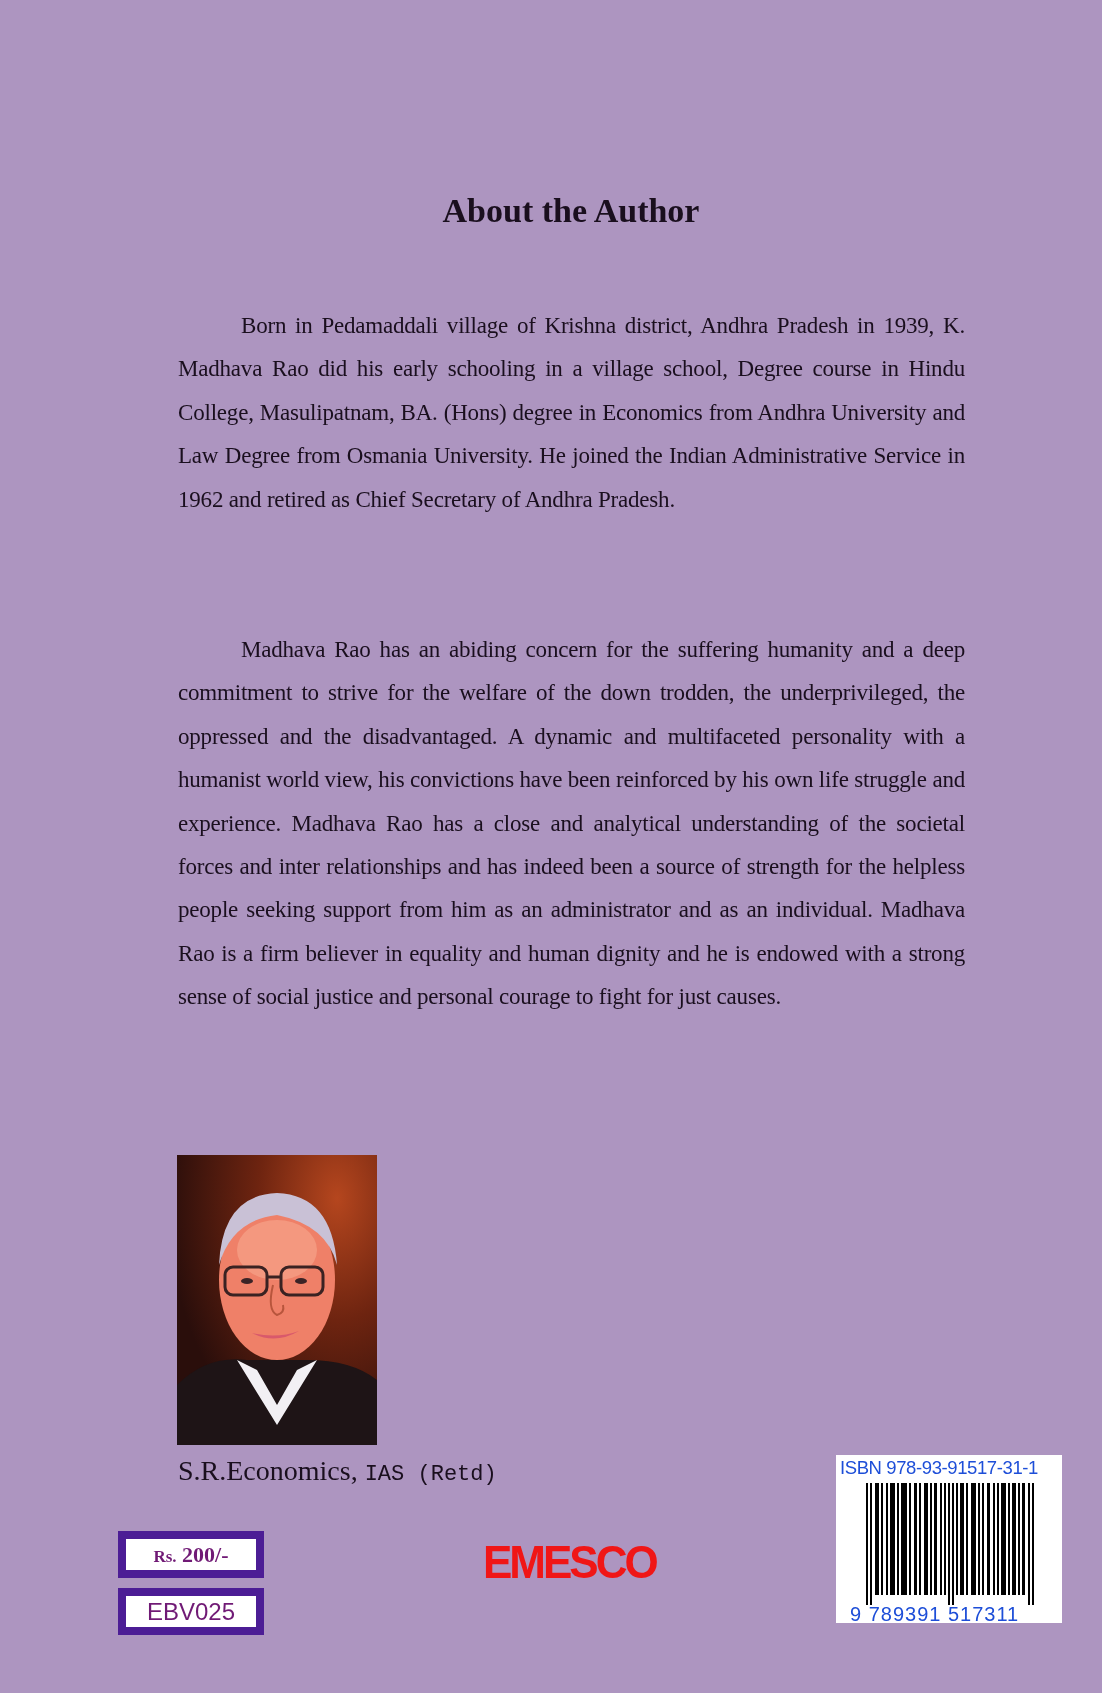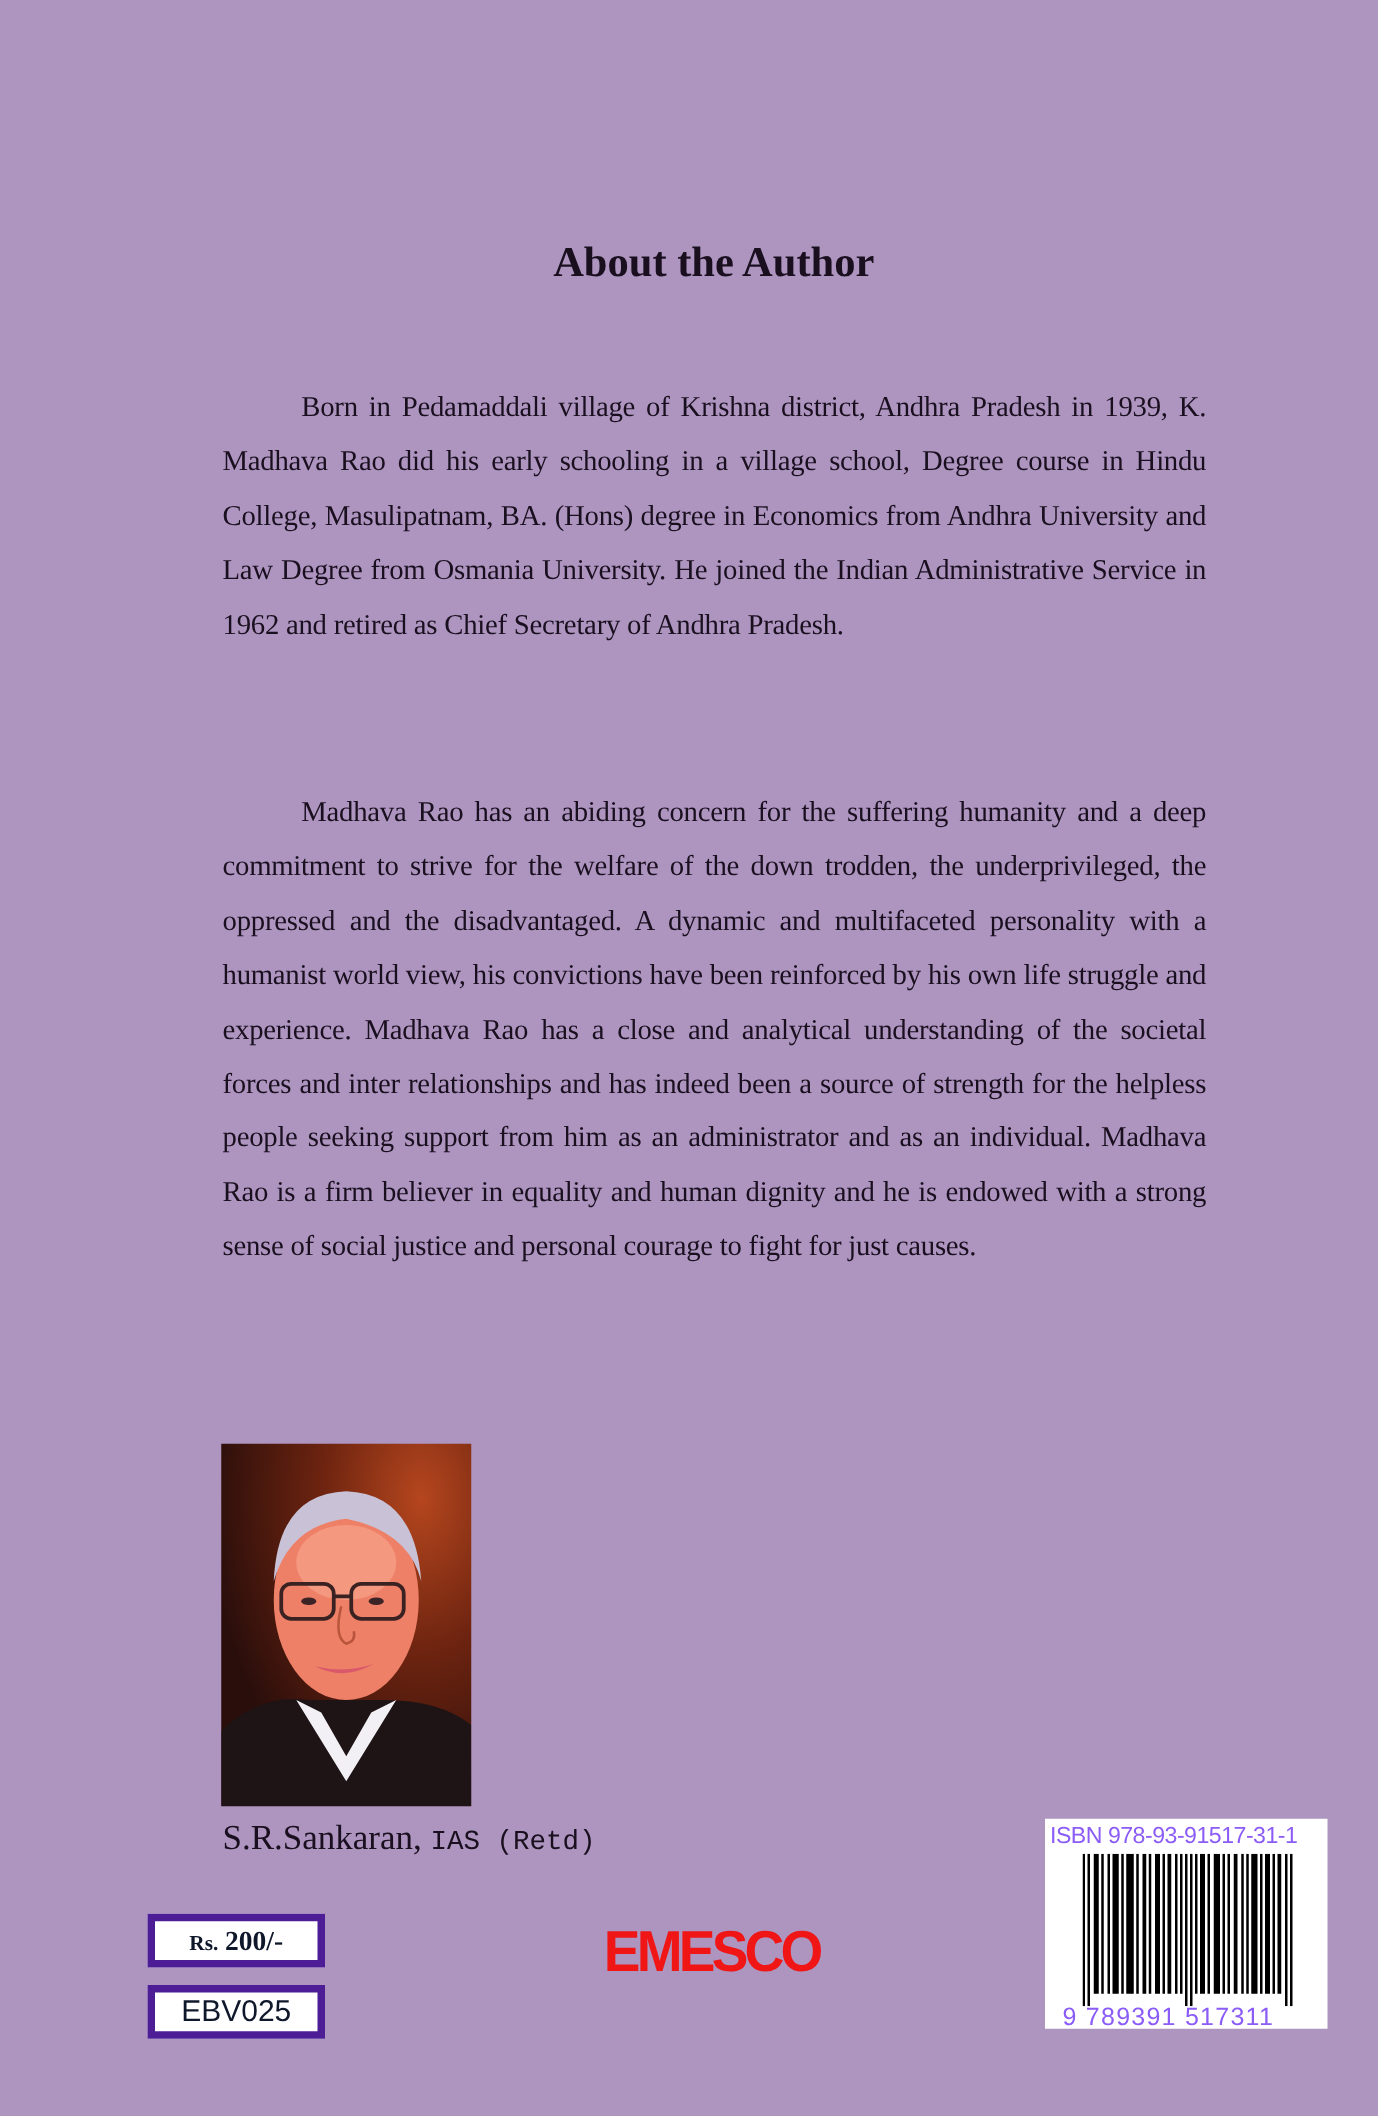--- a/index.html
+++ b/index.html
@@ -27,36 +27,36 @@
       position: absolute; left: 177px; top: 1155px; width: 200px; height: 290px;
       background: radial-gradient(ellipse at 80% 15%, #b5461e 0%, #6e2410 35%, #2a0e0b 75%);
       overflow: hidden;
     }
     .caption {
       position: absolute; left: 178px; top: 1455px; font-size: 28px;
     }
     .caption .small { font-size: 22px; font-family: Liberation Mono, monospace; }
     .box {
       position: absolute; left: 118px; width: 130px; background: #fff;
-      border: 6px solid #4c1d95; text-align: center; color: #0f172a;
+      border: 8px solid #4c1d95; text-align: center; color: #701a75;
     }
     .price { top: 1531px; height: 31px; line-height: 31px; font-weight: bold; font-size: 22px; }
     .price .rs { font-size: 17px; }
     .code {
       top: 1588px; height: 31px; line-height: 31px; font-weight: normal; font-size: 24px;
       font-family: "Liberation Sans", "DejaVu Sans", sans-serif;
     }
     .logo {
       position: absolute; left: 483px; top: 1537px; font-size: 44px; font-weight: bold;
       font-family: "Liberation Sans", "DejaVu Sans", sans-serif; color: #f01616;
       letter-spacing: -3px; transform: scaleY(1.05);
     }
     .barcode {
       position: absolute; left: 836px; top: 1455px; width: 226px; height: 168px;
-      background: #fff; font-family: "Liberation Sans", "DejaVu Sans", sans-serif; color: #8b5cf6;
+      background: #fff; font-family: "Liberation Sans", "DejaVu Sans", sans-serif; color: #1d4ed8;
     }
     .isbn { position: absolute; left: 4px; top: 2px; font-size: 18.5px; letter-spacing: -0.4px; }
     .bars { position: absolute; left: 30px; top: 28px; width: 170px; height: 122px; }
     .digits { position: absolute; left: 14px; top: 148px; font-size: 20px; letter-spacing: 1px; }
   </style>
 </head>
 <body>
 
 <div class="heading">About the Author</div>
 
@@ -78,21 +78,21 @@
     <rect x="104" y="112" width="42" height="28" rx="8" fill="none" stroke="#3a2222" stroke-width="3"></rect>
     <line x1="90" y1="122" x2="104" y2="122" stroke="#3a2222" stroke-width="3"></line>
     <ellipse cx="70" cy="126" rx="6" ry="3" fill="#3b2326"></ellipse>
     <ellipse cx="124" cy="126" rx="6" ry="3" fill="#3b2326"></ellipse>
     <path d="M96 130 Q90 155 100 160 Q108 158 106 150" fill="none" stroke="#b8553c" stroke-width="2"></path>
     <path d="M75 178 Q98 190 122 176 Q100 184 75 178 Z" fill="#d9596b"></path>
   </svg>
 </div>
 
 <div class="caption">
-  <span>S.R.Sankaran,</span>
+  <span>S.R.Economics,</span>
   <span class="small">IAS (Retd)</span>
 </div>
 
 <div class="box price">
   <span class="rs">Rs.</span>
   <span>200/-</span>
 </div>
 <div class="box code">EBV025</div>
 
 <div class="logo">EMESCO</div>

